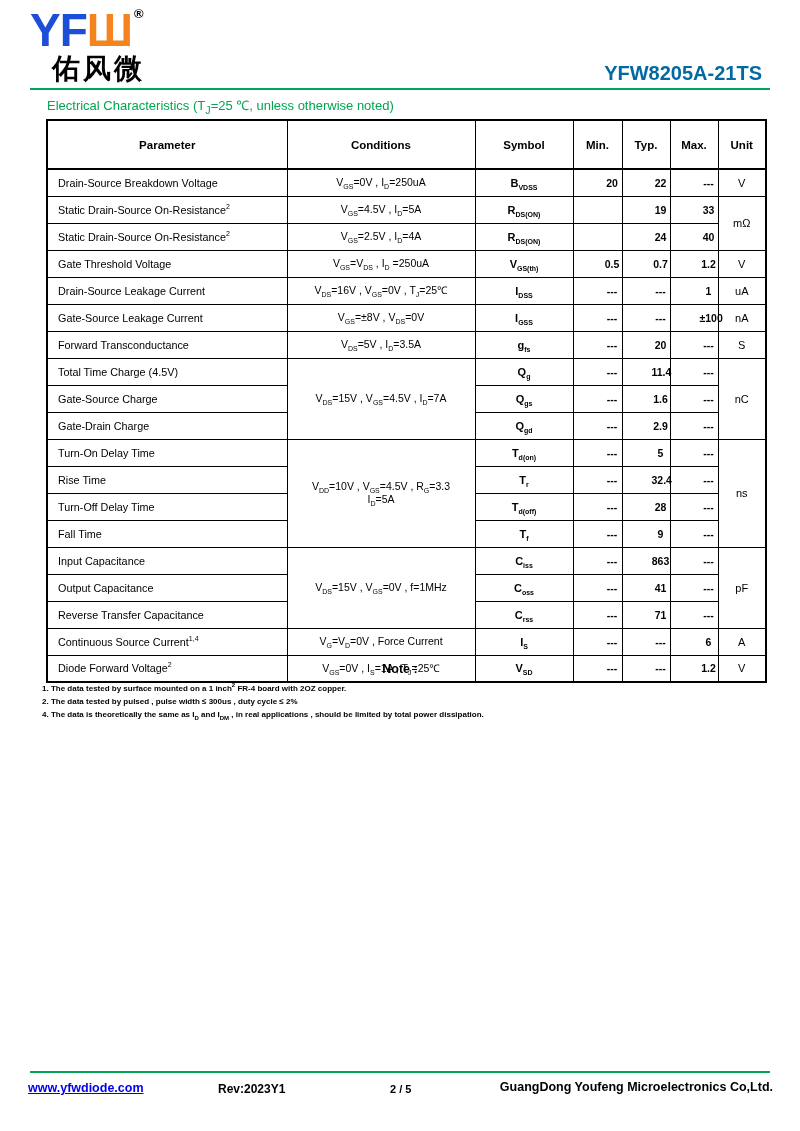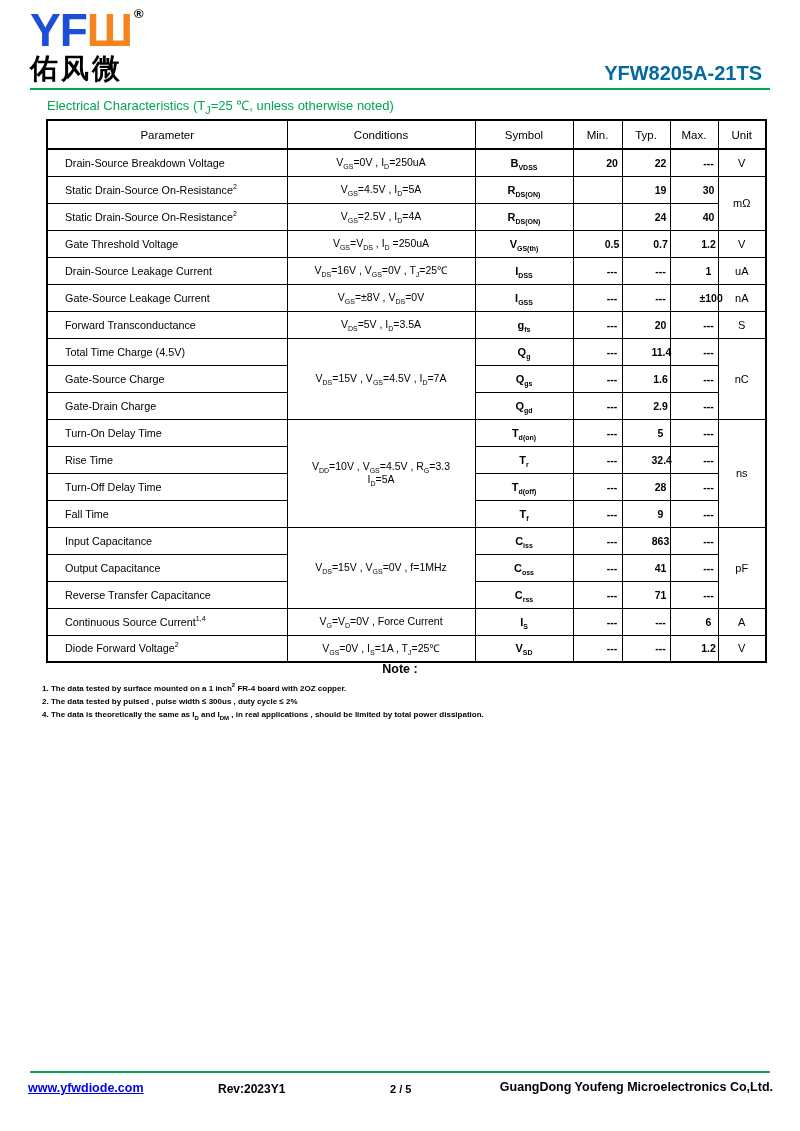--- a/index.html
+++ b/index.html
@@ -8,34 +8,34 @@
   .page {
     position:relative; width:800px; height:1131px;
     background:#ffffff; margin:0 auto; overflow:hidden;
   }
   
   .logo-block { position:absolute; left:30px; top:6px; }
   .logo-en { font-size:46px; font-weight:bold; line-height:1.05; letter-spacing:-1px; }
   .logo-yf { color:#1d4ed8; }
   .logo-w  { color:#f5841f; }
   .logo-reg { font-size:13px; font-weight:bold; color:#000; vertical-align:28px; margin-left:2px; }
-  .logo-cn { font-size:28px; font-weight:bold; color:#000; letter-spacing:3px; margin-top:-4px; }
+  .logo-cn { font-size:28px; font-weight:bold; color:#000; letter-spacing:3px; margin-left:22px; margin-top:-4px; }
   .part-number { position:absolute; right:38px; top:62px; font-size:20px; font-weight:bold; color:#0369a1; }
   .rule-green { position:absolute; left:30px; width:740px; height:2px; background:#00a651; }
   .rule-top { top:88px; }
   .rule-bottom { top:1071px; }
   .section-title { position:absolute; left:47px; top:96px; font-size:13px; font-weight:normal; color:#00a651; }
 
   
   .ec-table { position:absolute; left:46px; top:119px; width:719px;
     border-collapse:collapse; table-layout:fixed; border:2px solid #000; }
   .ec-table th, .ec-table td { border:1px solid #000; text-align:center; vertical-align:middle; padding:0; }
-  .ec-table th { height:29px; font-size:11.5px; font-weight:normal; border-bottom:2px solid #000; }
+  .ec-table th { height:49px; font-size:11.5px; font-weight:bold; border-bottom:2px solid #000; }
   .ec-table tr { height:27px; }
-  td.c-param { text-align:left; padding-left:17px; font-size:10.8px; }
+  td.c-param { text-align:left; padding-left:10px; font-size:10.8px; }
   td.c-cond  { font-size:10.5px; white-space:pre-line; line-height:1.25; }
   td.c-sym   { font-size:11px; font-weight:bold; }
   td.c-val   { font-size:10.5px; font-weight:bold;padding-left:29px; }
   td.c-unit  { font-size:11px; }
   .ec-table sub { font-size:7px; line-height:0; }
   .ec-table sup { font-size:7px; line-height:0; }
 
   
   .notes { position:absolute; left:42px; top:662px; width:716px; }
   .notes-title { font-size:12.5px; font-weight:bold; color:#000; margin-bottom:3px;text-align:center; }
@@ -92,21 +92,21 @@
       <td class="c-val">22</td>
       <td class="c-val">---</td>
       <td class="c-unit">V</td>
     </tr>
     <tr>
       <td class="c-param">Static Drain-Source On-Resistance<sup>2</sup></td>
       <td class="c-cond">V<sub>GS</sub>=4.5V , I<sub>D</sub>=5A</td>
       <td class="c-sym">R<sub>DS(ON)</sub></td>
       <td class="c-val"></td>
       <td class="c-val">19</td>
-      <td class="c-val">30</td>
+      <td class="c-val">33</td>
       <td class="c-unit" rowspan="2">mΩ</td>
     </tr>
     <tr>
       <td class="c-param">Static Drain-Source On-Resistance<sup>2</sup></td>
       <td class="c-cond">V<sub>GS</sub>=2.5V , I<sub>D</sub>=4A</td>
       <td class="c-sym">R<sub>DS(ON)</sub></td>
       <td class="c-val"></td>
       <td class="c-val">24</td>
       <td class="c-val">40</td>
     </tr>

